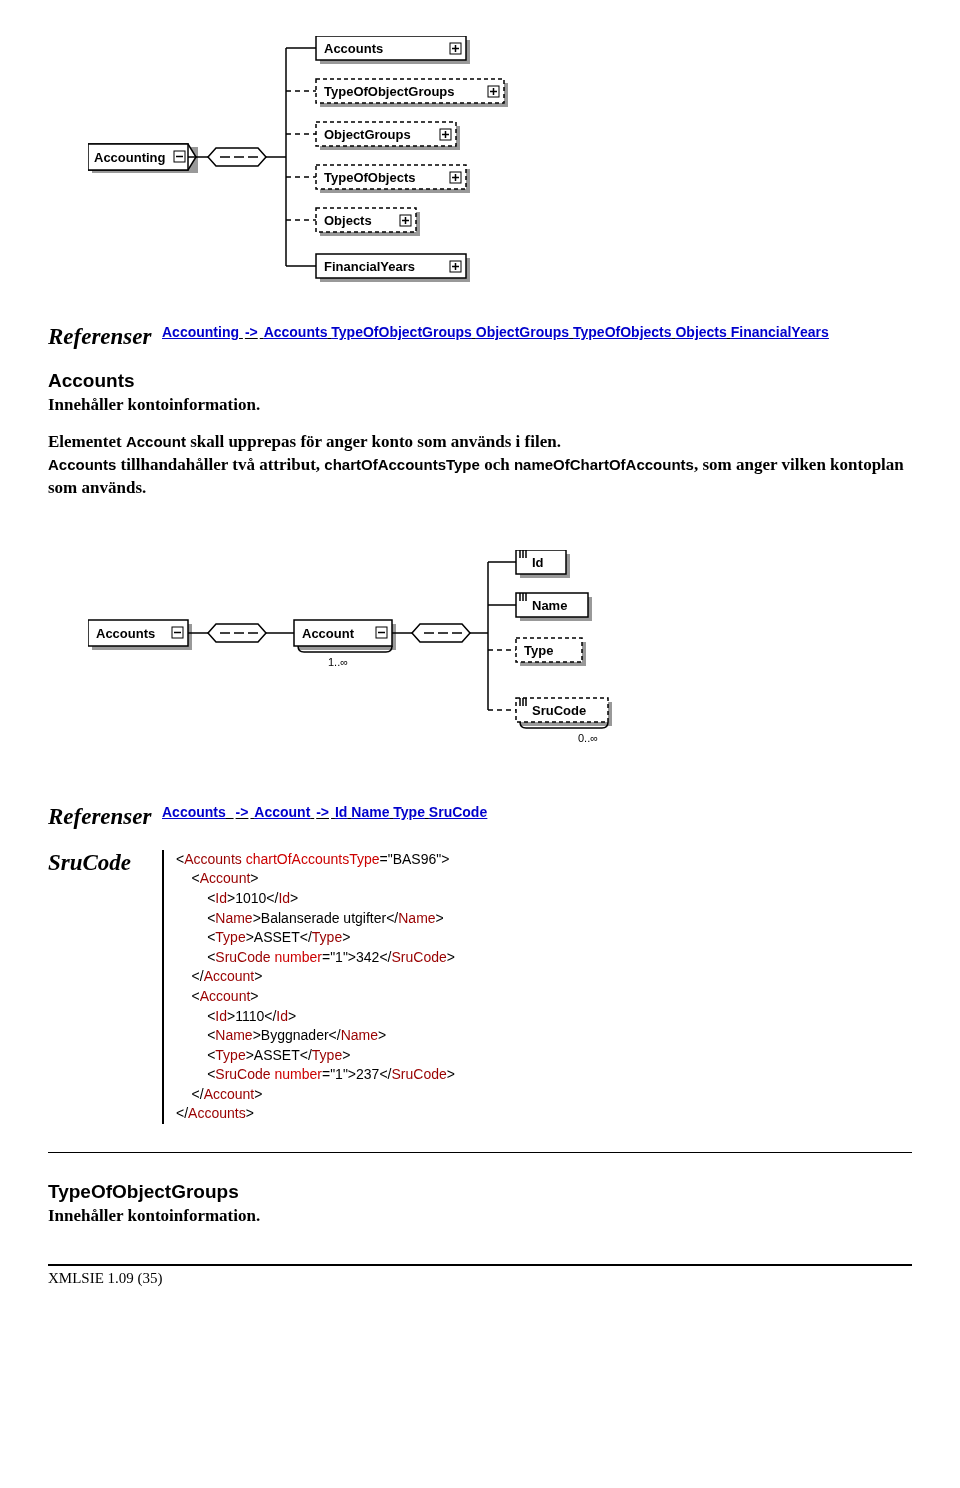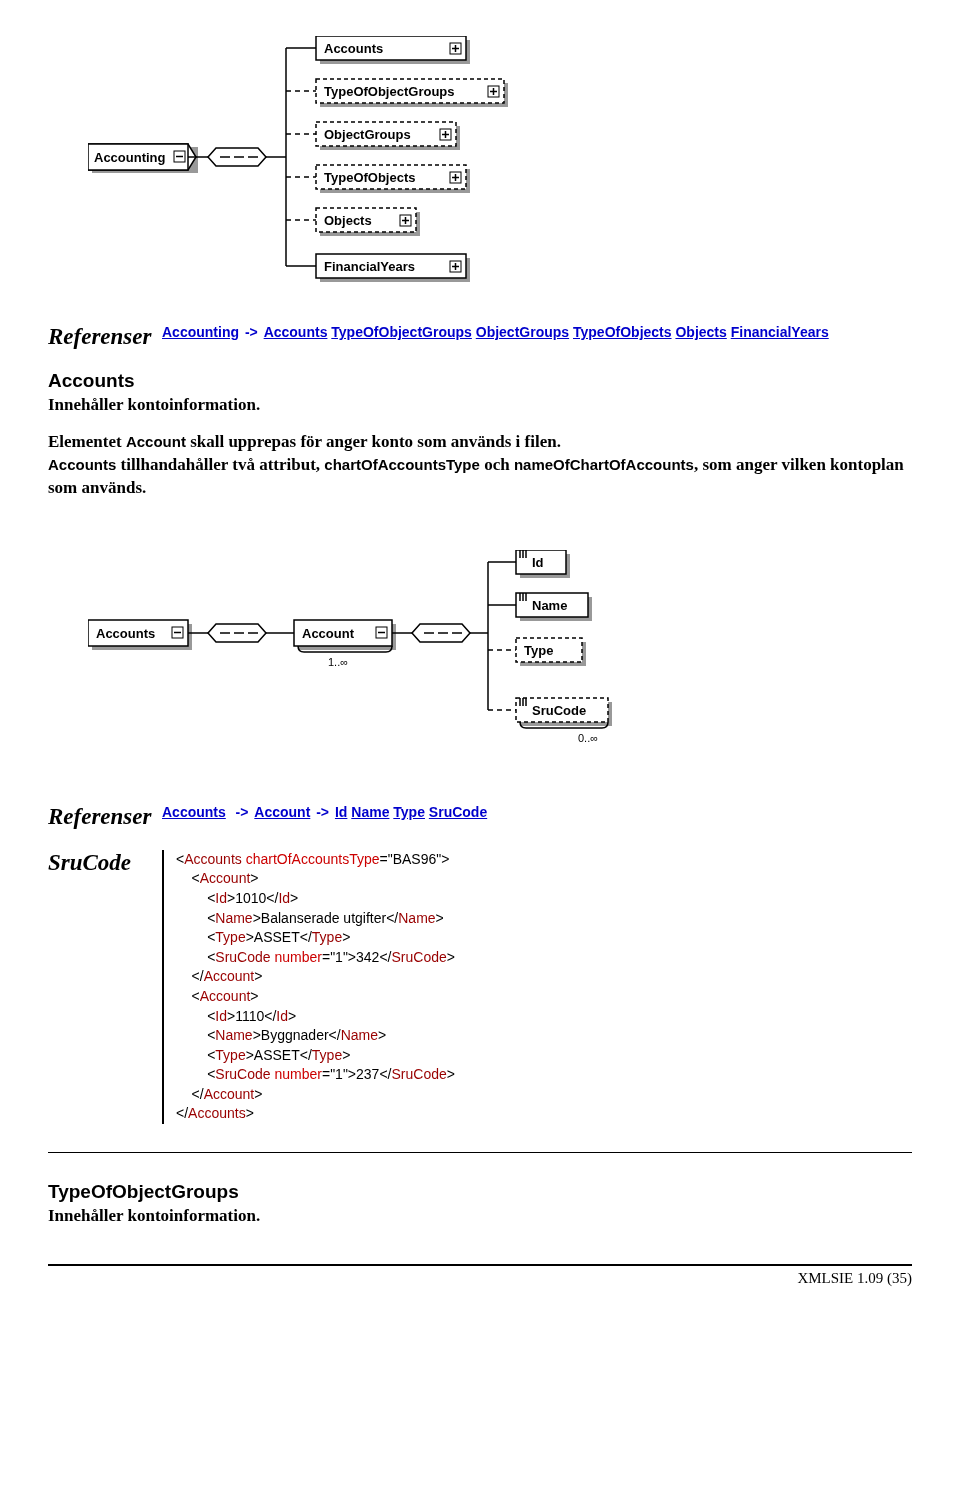--- a/index.html
+++ b/index.html
@@ -25,20 +25,21 @@
     width: 110px;
     font-style: italic;
     font-weight: bold;
     font-size: 23px;
   }
   .links {
     display: inline-block;
     vertical-align: top;
     font-family: Arial, Helvetica, sans-serif;
     font-size: 14px;
+    text-decoration: underline;
   }
   .links a {
     color: #0000cc;
     text-decoration: underline;
     font-weight: bold;
   }
   .links .arrow {
     color: #0000cc;
     font-weight: bold;
     margin: 0 2px;
@@ -72,21 +73,21 @@
   .brk { color: #000; }
   .footer-rule {
     border: 0;
     border-top: 2px solid #000;
     margin: 36px 0 4px 0;
   }
   .footer {
     font-family: "Times New Roman", Times, serif;
     font-size: 15px;
     display: flex;
-    justify-content: flex-end;
+    justify-content: flex-start;
   }
   
   .sbox {
     fill: #fff;
     stroke: #000;
     stroke-width: 1.5;
   }
   .sbox-shadow {
     fill: #999;
     stroke: none;

